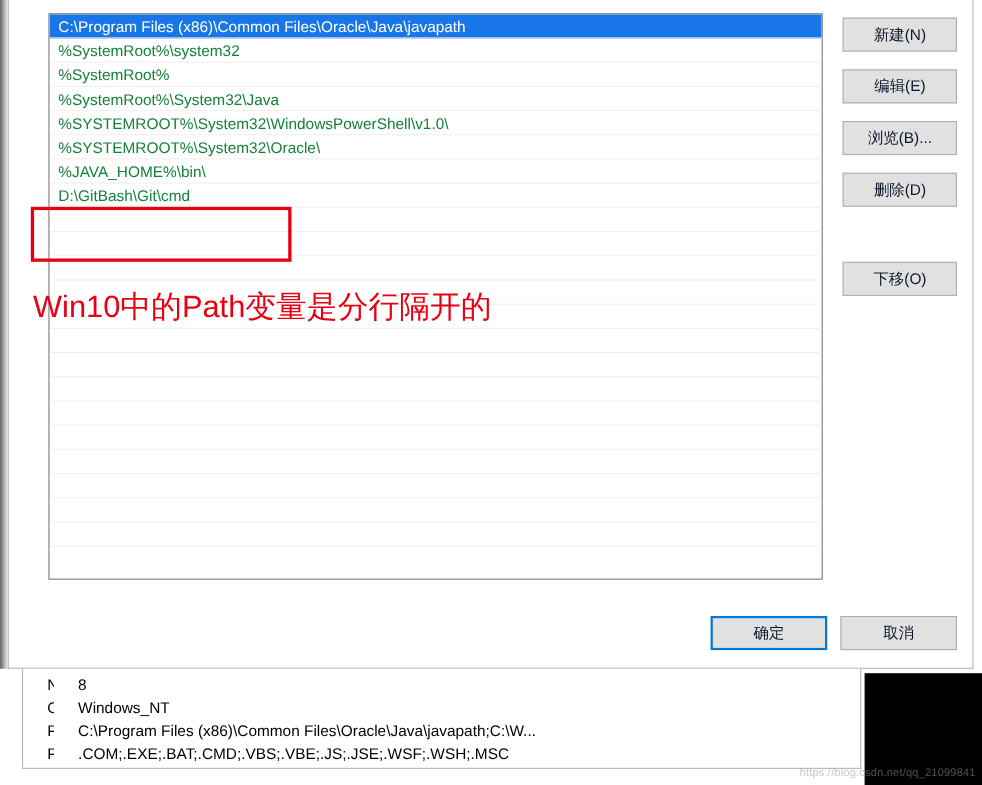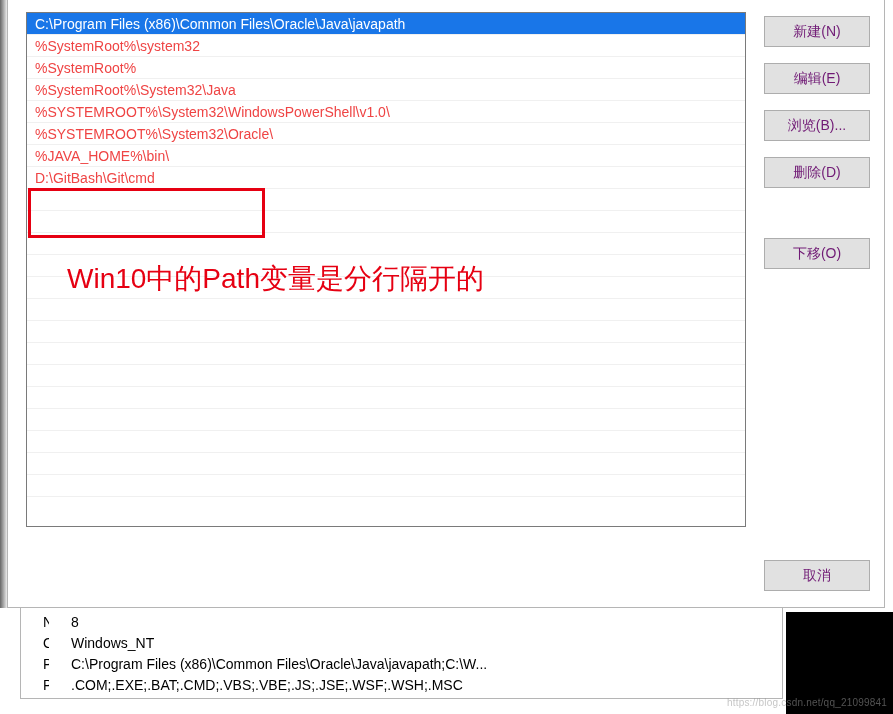--- a/index.html
+++ b/index.html
@@ -19,35 +19,36 @@
       width: 878px;
       height: 608px;
       background: #fff;
       border: 1px solid #b5b5b5;
       border-top: none;
     }
     .main-area {
       display: flex;
       padding: 12px 14px 0 18px;
       gap: 18px;
+      margin-left: 18px;
     }
     .path-listbox {
       width: 720px;
       height: 515px;
       border: 1px solid #7a7a7a;
       background: #fff;
       overflow: hidden;
       position: relative;
     }
     .path-row {
       height: 22px;
       line-height: 22px;
       padding: 0 8px;
       font-size: 14px;
-      color: #ef4444;
+      color: #15803d;
       white-space: nowrap;
       overflow: hidden;
       text-overflow: ellipsis;
       border-bottom: 1px solid #f0f0f0;
       cursor: default;
     }
     .path-row.selected {
       background: #1976e8;
       color: #fff;
     }
@@ -62,38 +63,37 @@
     }
     .red-annotation {
       position: absolute;
       left: 30px;
       top: 260px;
       font-size: 28px;
       color: #e60012;
       font-weight: 400;
       white-space: nowrap;
       pointer-events: none;
-      margin-left: 37px;
     }
     .side-buttons {
       display: flex;
       flex-direction: column;
       gap: 16px;
       width: 106px;
       padding-top: 4px;
     }
     .side-buttons .gap-big { height: 18px; }
     .win-btn {
       height: 31px;
       background: #e1e1e1;
       border: 1px solid #adadad;
       font-size: 14px;
       font-family: inherit;
       cursor: pointer;
-      color: #701a75;
+      color: #0f172a;
       white-space: nowrap;
     }
     .bottom-buttons {
       position: absolute;
       right: 14px;
       bottom: 16px;
       display: flex;
       gap: 12px;
     }
     .bottom-buttons .win-btn {
@@ -195,20 +195,21 @@
       <button class="win-btn">浏览(B)...</button>
       <button class="win-btn">删除(D)</button>
       <div class="gap-big"></div>
       <button class="win-btn">下移(O)</button>
       <div class="gap-big"></div>
     </div>
 
   </div>
 
   <div class="bottom-buttons">
+    <button class="win-btn primary">确定</button>
     <button class="win-btn">取消</button>
   </div>
 </div>
 
 <div class="red-box"></div>
 <div class="red-annotation">Win10中的Path变量是分行隔开的</div>
 
 <div class="bg-vars">
   <table>
     <tbody id="bgVarsBody">

